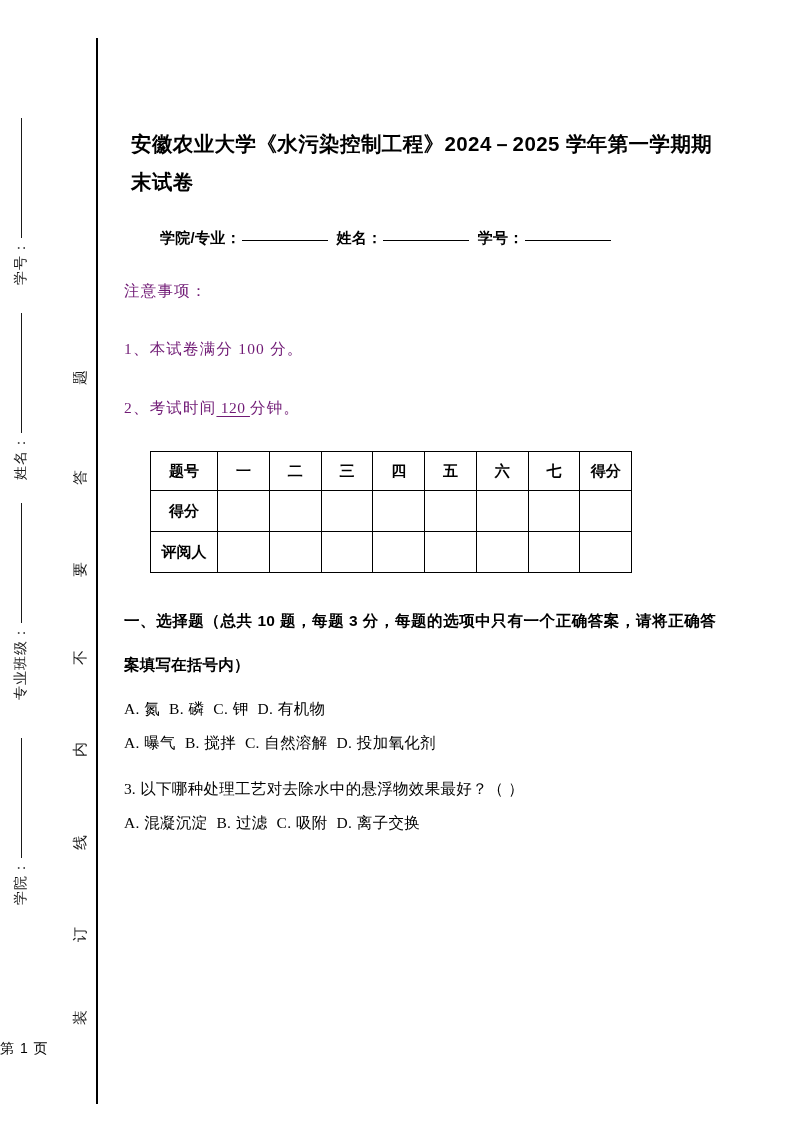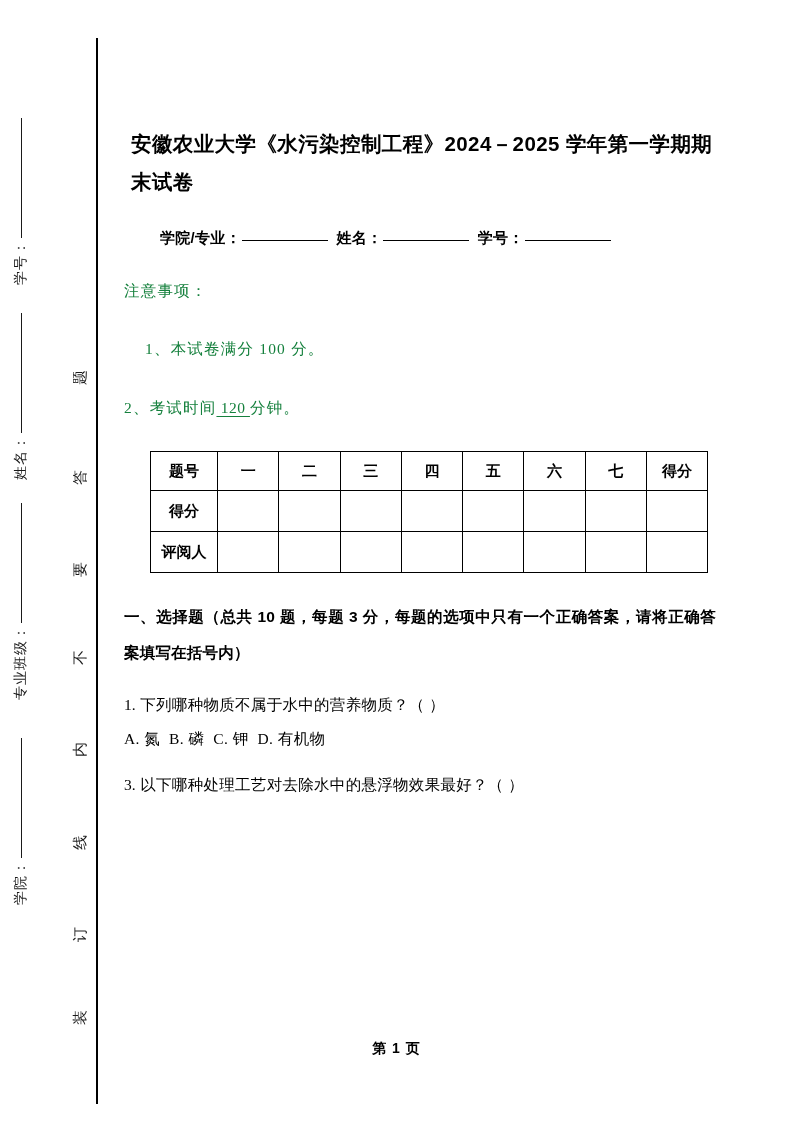--- a/index.html
+++ b/index.html
@@ -101,38 +101,38 @@
     width: 86px;
     border-bottom: 1.4px solid #000;
     vertical-align: 2px;
     margin: 0 4px 0 1px;
   }
 
   .note {
     font-family: "Liberation Serif", "DejaVu Serif", serif;
     font-size: 15.5px;
     letter-spacing: 1.2px;
-    color: #15803d;
+    color: #701a75;
   }
   #notes-title { margin-top: 33px; }
-  #note-1 { margin-top: 37px; margin-left: 21px; }
+  #note-1 { margin-top: 37px; }
   #note-2 { margin-top: 38px; }
   .u-val {
     text-decoration: underline;
     text-underline-offset: 3px;
     letter-spacing: 0.5px;
     text-align: center;
   }
 
   
   #score-table {
     margin-top: 32px;
     margin-left: 26px;
     border-collapse: collapse;
-    width: 558px;
+    width: 482px;
     table-layout: fixed;
   }
   #score-table td {
     border: 1.5px solid #000000;
     height: 38px;
     text-align: center;
     vertical-align: middle;
     font-family: "Liberation Sans", "DejaVu Sans", sans-serif;
     font-weight: bold;
     font-size: 15px;
@@ -141,21 +141,21 @@
   #score-table td.rowhead { width: 66px; }
   #score-table tr.body-row td { height: 40px; }
 
   
   #section-heading {
     margin-top: 26px;
     width: 592px;
     font-family: "Liberation Sans", "DejaVu Sans", sans-serif;
     font-weight: bold;
     font-size: 15.5px;
-    line-height: 36px;
+    line-height: 44px;
     letter-spacing: 0.2px;
     text-align: justify;
   }
   .q-stem {
     margin-top: 22px;
     font-family: "Liberation Sans", "DejaVu Sans", sans-serif;
     font-size: 15.5px;
     letter-spacing: 0.3px;
     line-height: 24px;
   }
@@ -174,23 +174,23 @@
     font-family: "Liberation Serif", "DejaVu Serif", serif;
   }
   .opt { margin-right: 9px; }
 
   
   #page-footer {
     position: absolute;
     left: 0;
     top: 1040px;
     width: 793px;
-    text-align: center;
-    font-family: "Liberation Sans", "DejaVu Sans", sans-serif;
-    font-weight: bold;
+    text-align: left;
+    font-family: "Liberation Sans", "DejaVu Sans", sans-serif;
+    font-weight: normal;
     font-size: 14px;
     letter-spacing: 1px;
   }
 </style>
 </head>
 <body>
 
 <div id="binding-margin">
   <div id="binding-rule"></div>
   <div id="binding-labels">
@@ -261,20 +261,21 @@
           <td></td>
           <td></td>
           <td></td>
         </tr>
       </tbody>
   </table>
 
   <div id="section-heading">一、选择题（总共 10 题，每题 3 分，每题的选项中只有一个正确答案，请将正确答案填写在括号内）</div>
 
   <div id="questions">
-      <div class="q-stem"><span class="qnum">1.</span><span> 下列哪种物质不属于水中的营养物质？（  ）</span></div>
       <div class="q-opts"><span class="opt"><span class="optlbl">A.</span><span> 氮</span></span><span class="opt"><span class="optlbl">B.</span><span> 磷</span></span><span class="opt"><span class="optlbl">C.</span><span> 钾</span></span><span class="opt"><span class="optlbl">D.</span><span> 有机物</span></span></div>
+      <div class="q-opts"><span class="opt"><span class="optlbl">A.</span><span> 曝气</span></span><span class="opt"><span class="optlbl">B.</span><span> 搅拌</span></span><span class="opt"><span class="optlbl">C.</span><span> 自然溶解</span></span><span class="opt"><span class="optlbl">D.</span><span> 投加氧化剂</span></span></div>
       <div class="q-stem"><span class="qnum">3.</span><span> 以下哪种处理工艺对去除水中的悬浮物效果最好？（  ）</span></div>
+      <div class="q-opts"><span class="opt"><span class="optlbl">A.</span><span> 混凝沉淀</span></span><span class="opt"><span class="optlbl">B.</span><span> 过滤</span></span><span class="opt"><span class="optlbl">C.</span><span> 吸附</span></span><span class="opt"><span class="optlbl">D.</span><span> 离子交换</span></span></div>
     </div>
 
 </div>
 
 <div id="page-footer">第 1 页</div>
 
 </body></html>

